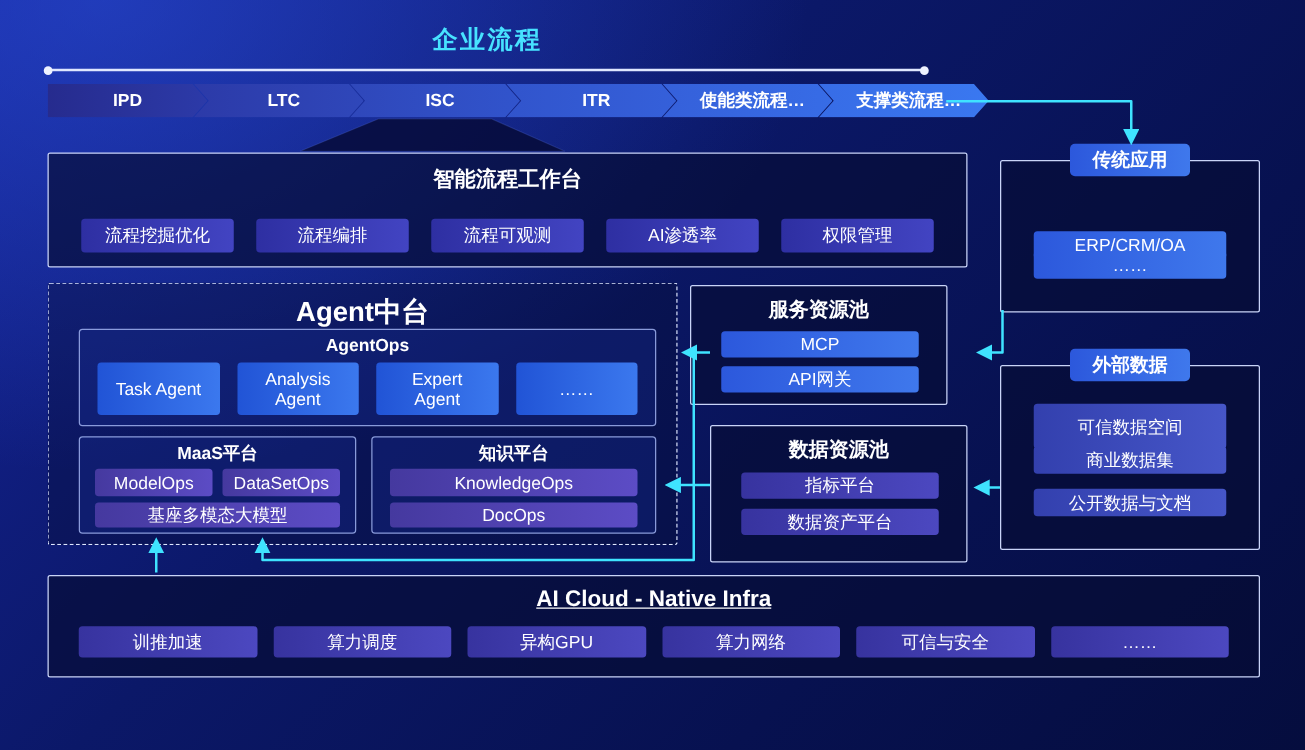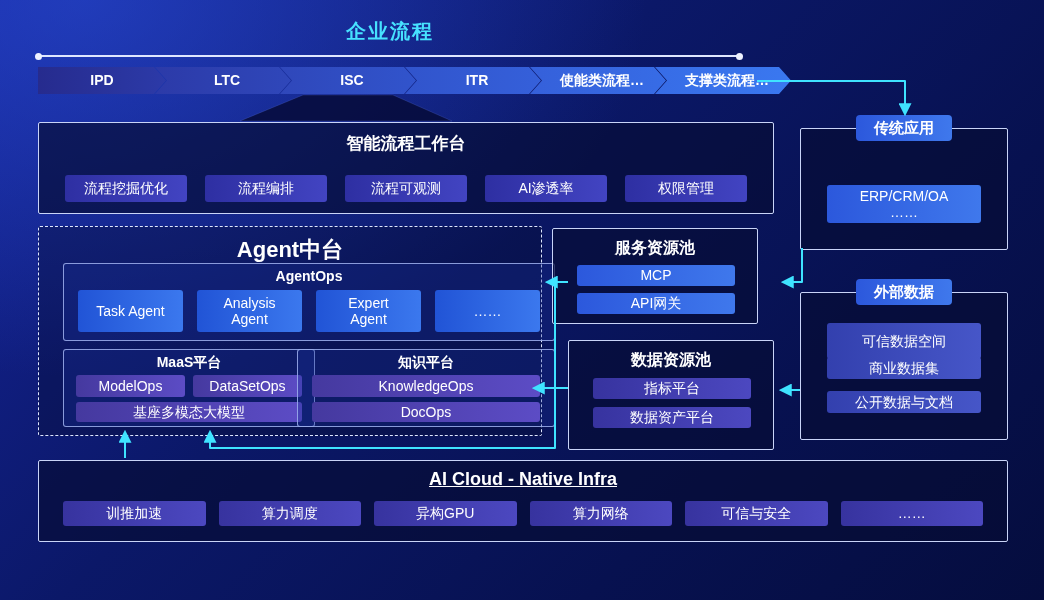--- a/index.html
+++ b/index.html
@@ -27,21 +27,21 @@
   .chev.first{clip-path:polygon(0 0,calc(100% - 12px) 0,100% 50%,calc(100% - 12px) 100%,0 100%);}
   .c0{background:linear-gradient(90deg,#262b8e,#2c3aa8);}
   .c1{background:linear-gradient(90deg,#2c3aa8,#2f47ba);}
   .c2{background:linear-gradient(90deg,#2f47ba,#3154cc);}
   .c3{background:linear-gradient(90deg,#3154cc,#3560da);}
   .c4{background:linear-gradient(90deg,#3560da,#376ce6);}
   .c5{background:linear-gradient(90deg,#376ce6,#3a78f0);}
 
   
   .box{position:absolute;border:1px solid #c9d4f8;background:rgba(6,12,52,0.66);border-radius:2px;}
-  .inner{position:absolute;border:1px solid rgba(160,178,238,0.85);background:rgba(26,48,150,0.32);border-radius:3px;padding-left:30px;}
+  .inner{position:absolute;border:1px solid rgba(160,178,238,0.85);background:rgba(26,48,150,0.32);border-radius:3px;}
   .bt{position:absolute;left:0;right:0;text-align:center;font-weight:bold;color:#fff;}
   .pill{position:absolute;display:flex;align-items:center;justify-content:center;text-align:center;
     color:#fff;font-size:14px;border-radius:3px;line-height:1.15;}
   .g-indigo{background:linear-gradient(90deg,#2e2fa2,#4244c2);}
   .g-blue{background:linear-gradient(90deg,#2154d6,#3b78ee);}
   .g-blue2{background:linear-gradient(90deg,#2c58dc,#3f78ec);}
   .g-purple{background:linear-gradient(90deg,#45399f,#5c4cc5);}
   .g-violet{background:linear-gradient(90deg,#37339f,#4c48c0);}
   .g-steel{background:linear-gradient(90deg,#3340ae,#4656c8);}
 

